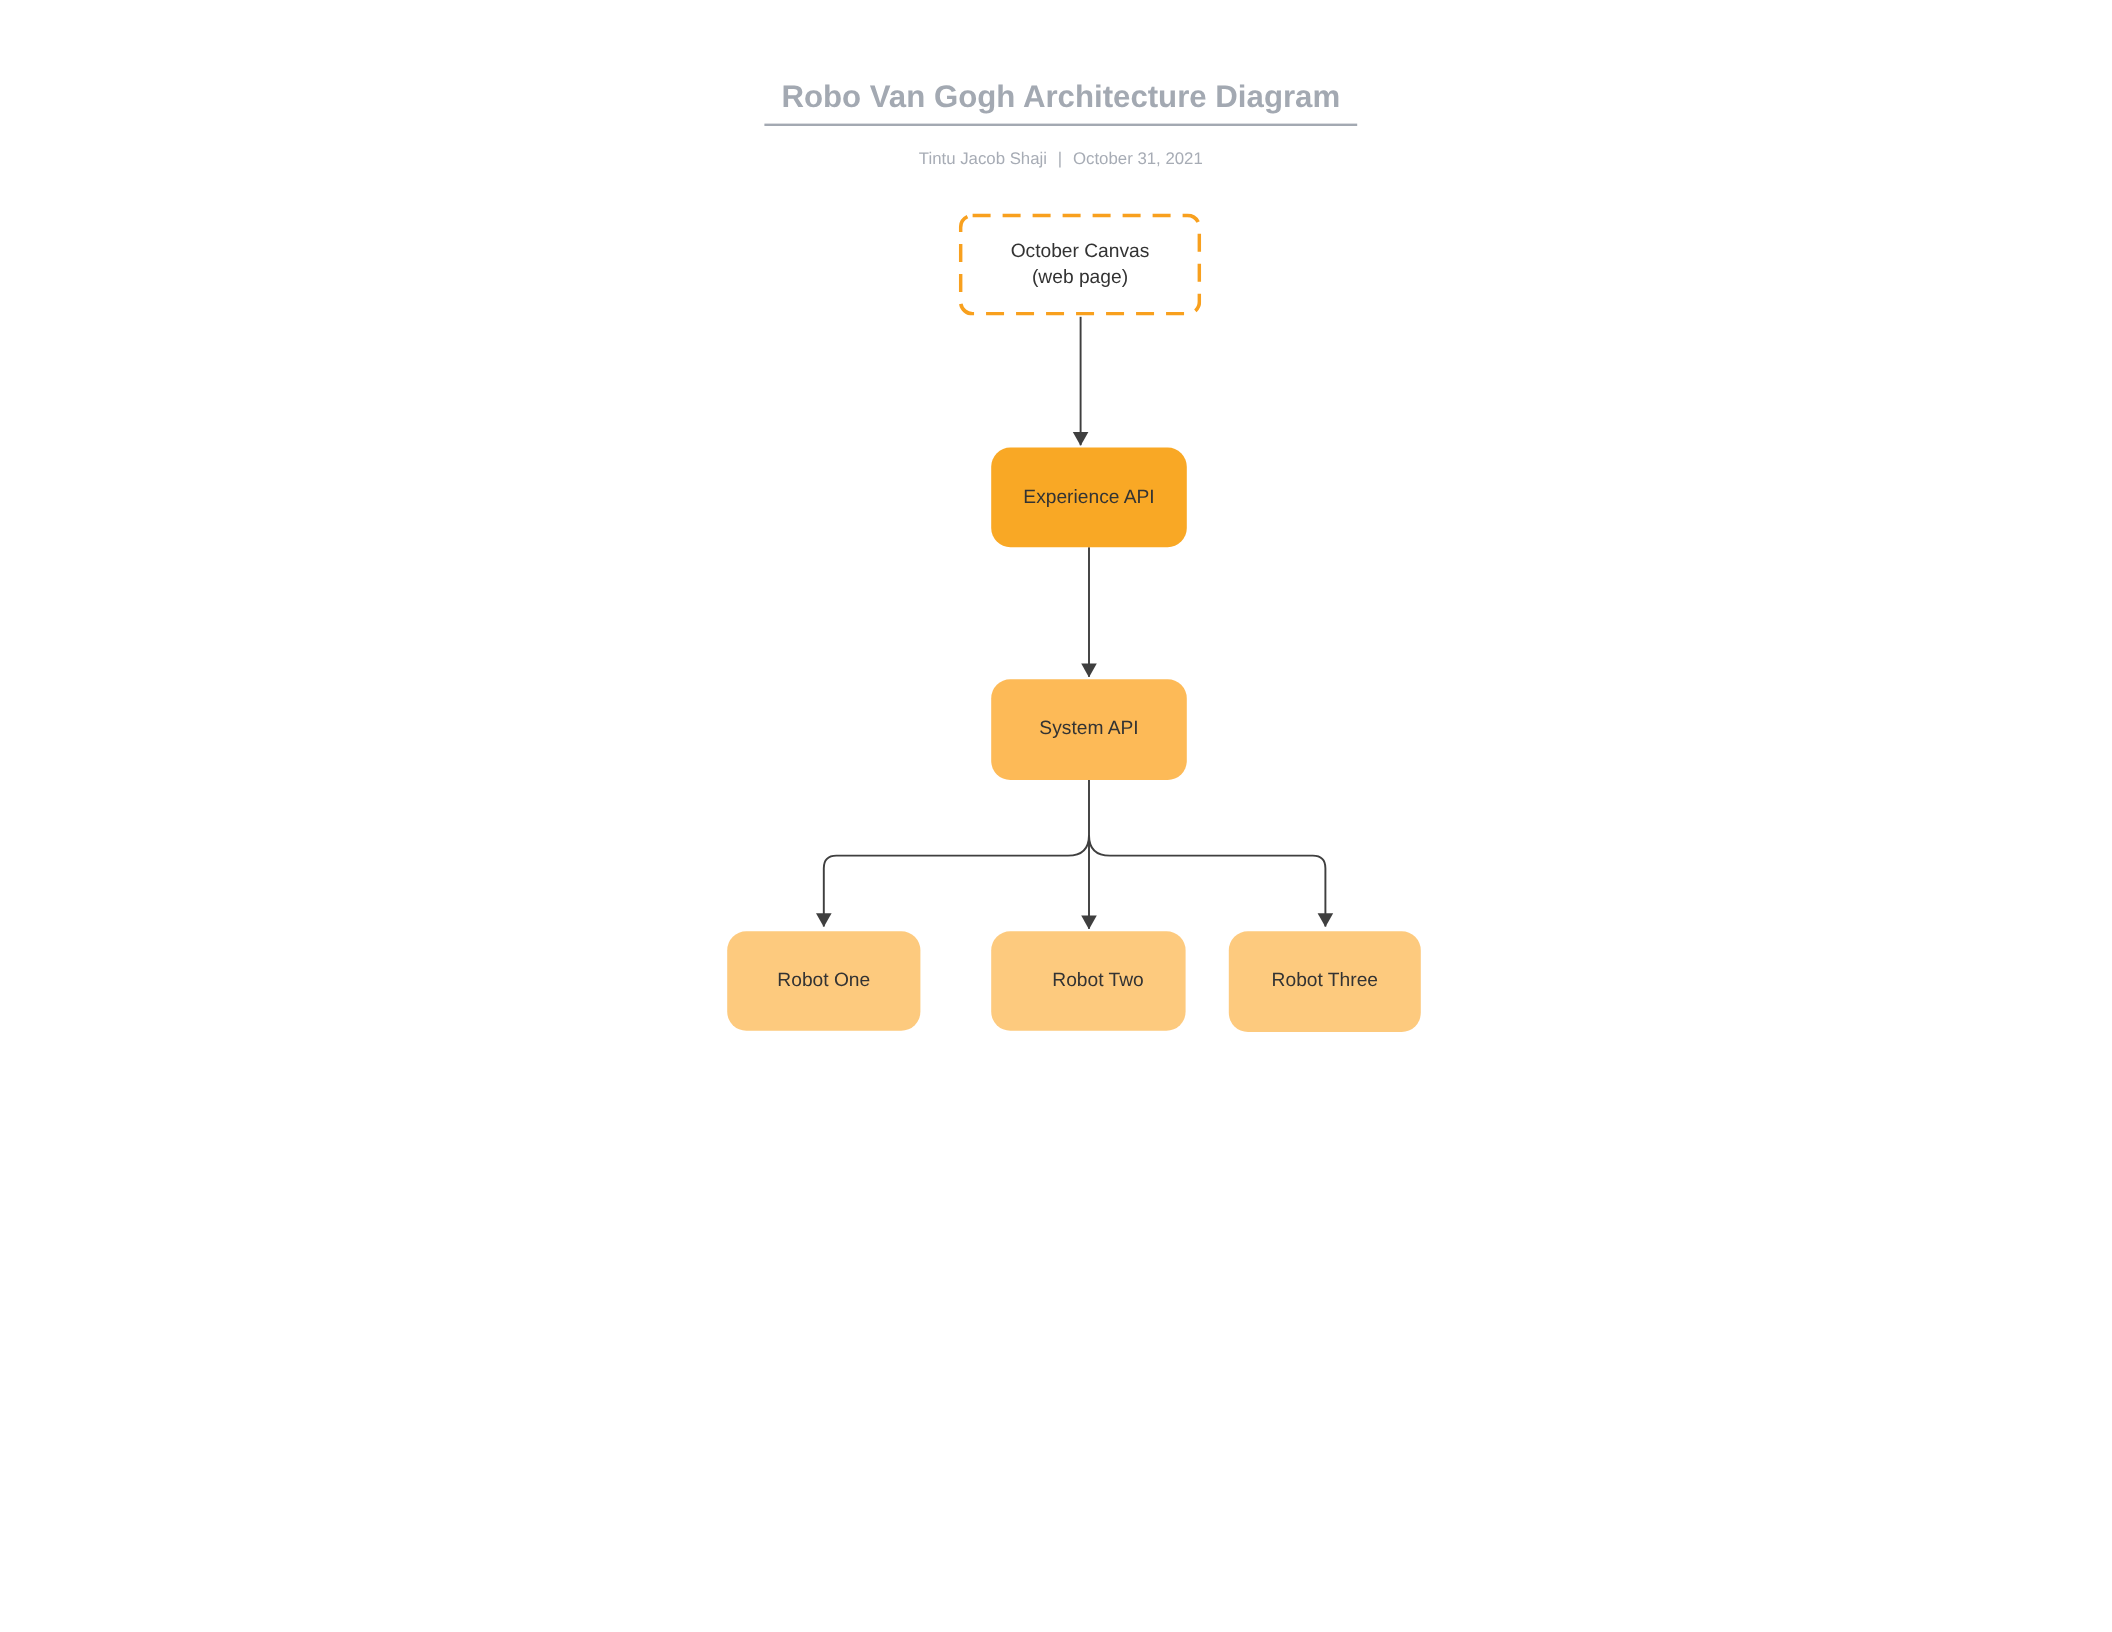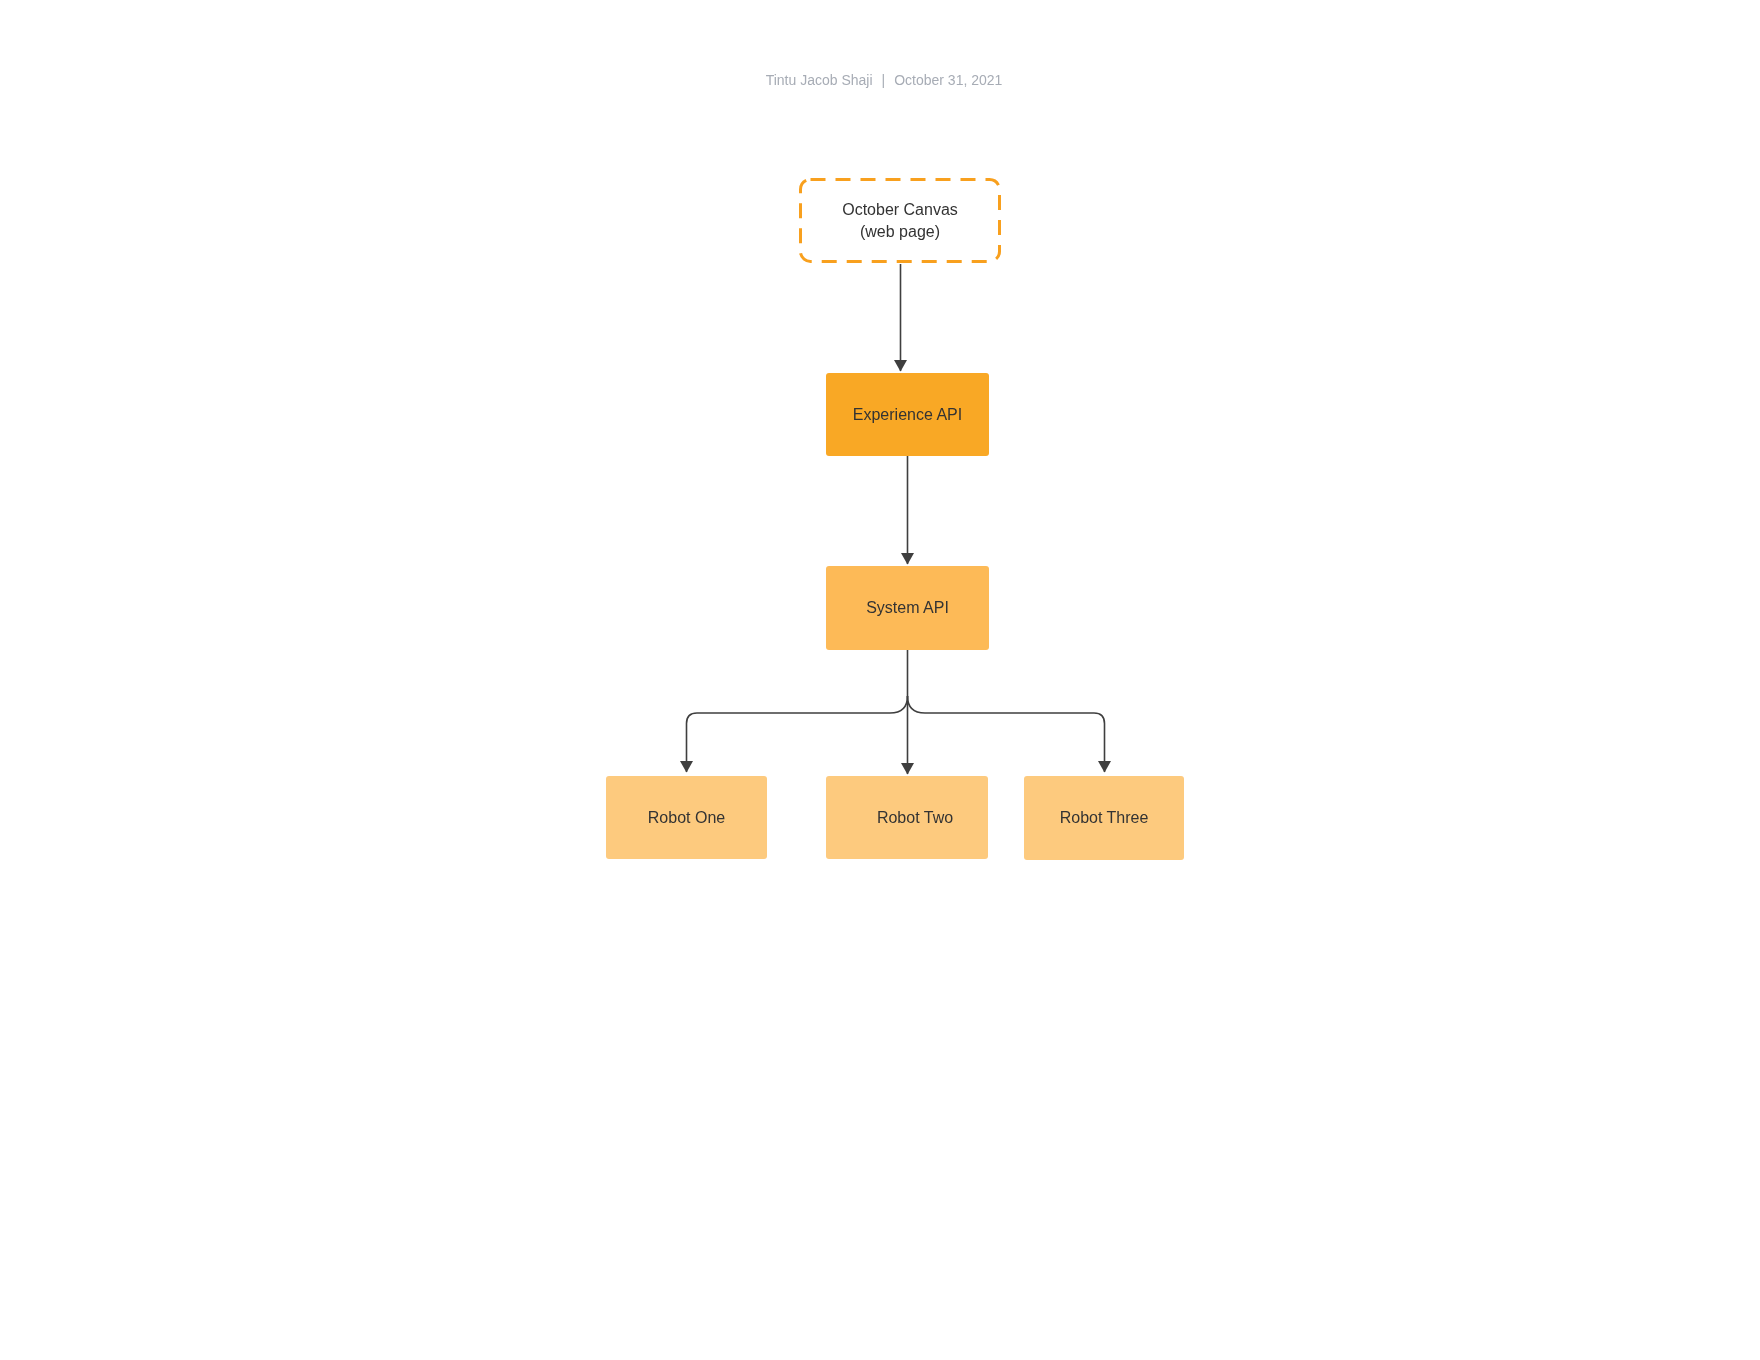--- a/index.html
+++ b/index.html
@@ -34,21 +34,21 @@
     margin:0;
     font-size:26px;
     font-weight:bold;
     line-height:32px;
     color:var(--header-text);
     padding-bottom:7px;
     border-bottom:2px solid var(--header-text);
     white-space:nowrap;
   }
   .subtitle{
-    margin-top:8px;
+    margin-top:19px;
     font-size:14px;
     color:var(--subtitle-text);
     white-space:nowrap;
   }
   .subtitle .sep{margin:0 9px;}
 
   
   svg.connectors{
     position:absolute;left:0;top:0;
     width:1760px;height:1360px;
@@ -64,21 +64,21 @@
   
   .node{
     position:absolute;
     display:flex;
     flex-direction:column;
     align-items:center;
     justify-content:center;
     font-size:16px;
     line-height:22px;
     color:var(--node-text);
-    border-radius:3px;
+    border-radius:16px;
     text-align:center;
   }
   .node-canvas{
     left:799px; top:178px; width:202px; height:85px;
     background:#ffffff;
     border-radius:11px;
   }
   .node-canvas svg.dashed-frame{
     position:absolute; inset:0;
     width:100%; height:100%;
@@ -95,20 +95,21 @@
   .node-robot-one  { left:606px;  top:776px; width:161px; height:83px; background:var(--robot-fill); }
   .node-robot-two  { left:826px;  top:776px; width:162px; height:83px; background:var(--robot-fill);padding-left:16px; }
   .node-robot-three{ left:1024px; top:776px; width:160px; height:84px; background:var(--robot-fill); }
 </style>
 </head>
 <body>
 
 <div class="page">
 
   <div class="header">
+    <h1>Robo Van Gogh Architecture Diagram</h1>
     <div class="subtitle">
       <span>Tintu Jacob Shaji</span><span class="sep">|</span><span>October 31, 2021</span>
     </div>
   </div>
 
   <svg class="connectors" viewBox="0 0 1760 1360" xmlns="http://www.w3.org/2000/svg">
     <defs>
       <marker id="arrow" viewBox="0 0 12 14" refX="11.5" refY="7" markerWidth="12" markerHeight="14" markerUnits="userSpaceOnUse" orient="auto">
         <path class="arrowhead" d="M0.5,0.5 L12,7 L0.5,13.5 Z"></path>
       </marker>

